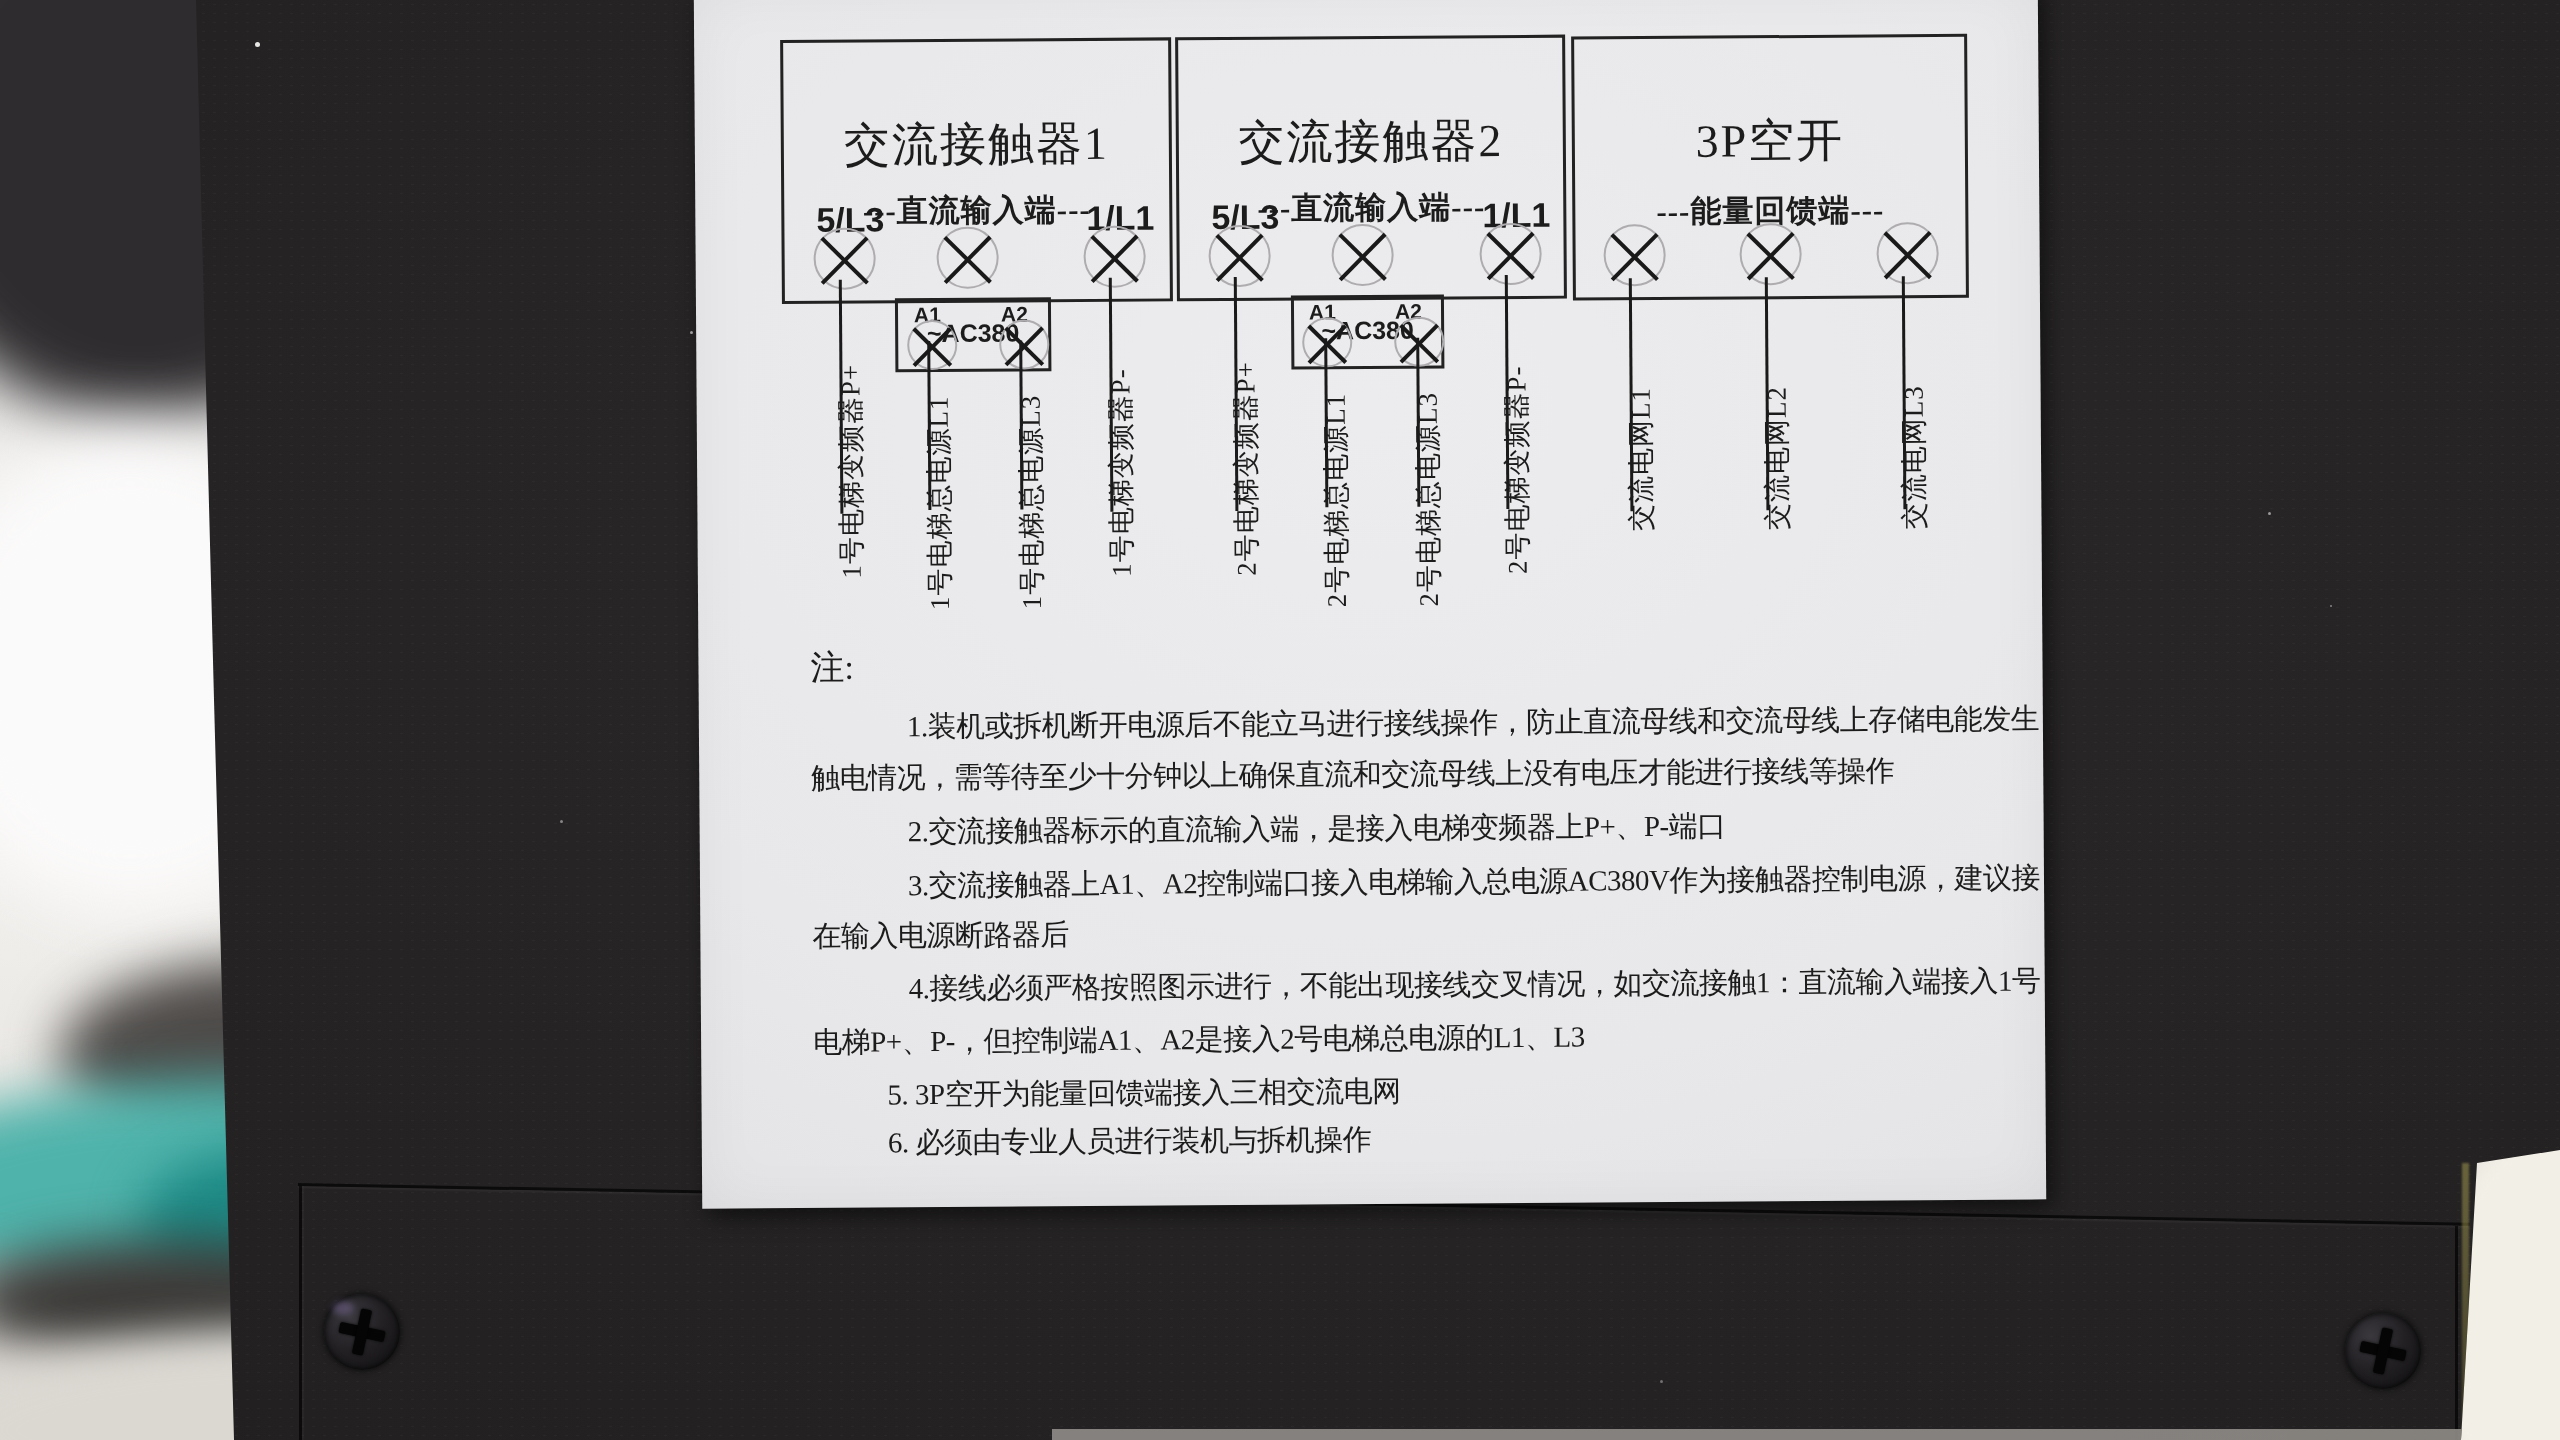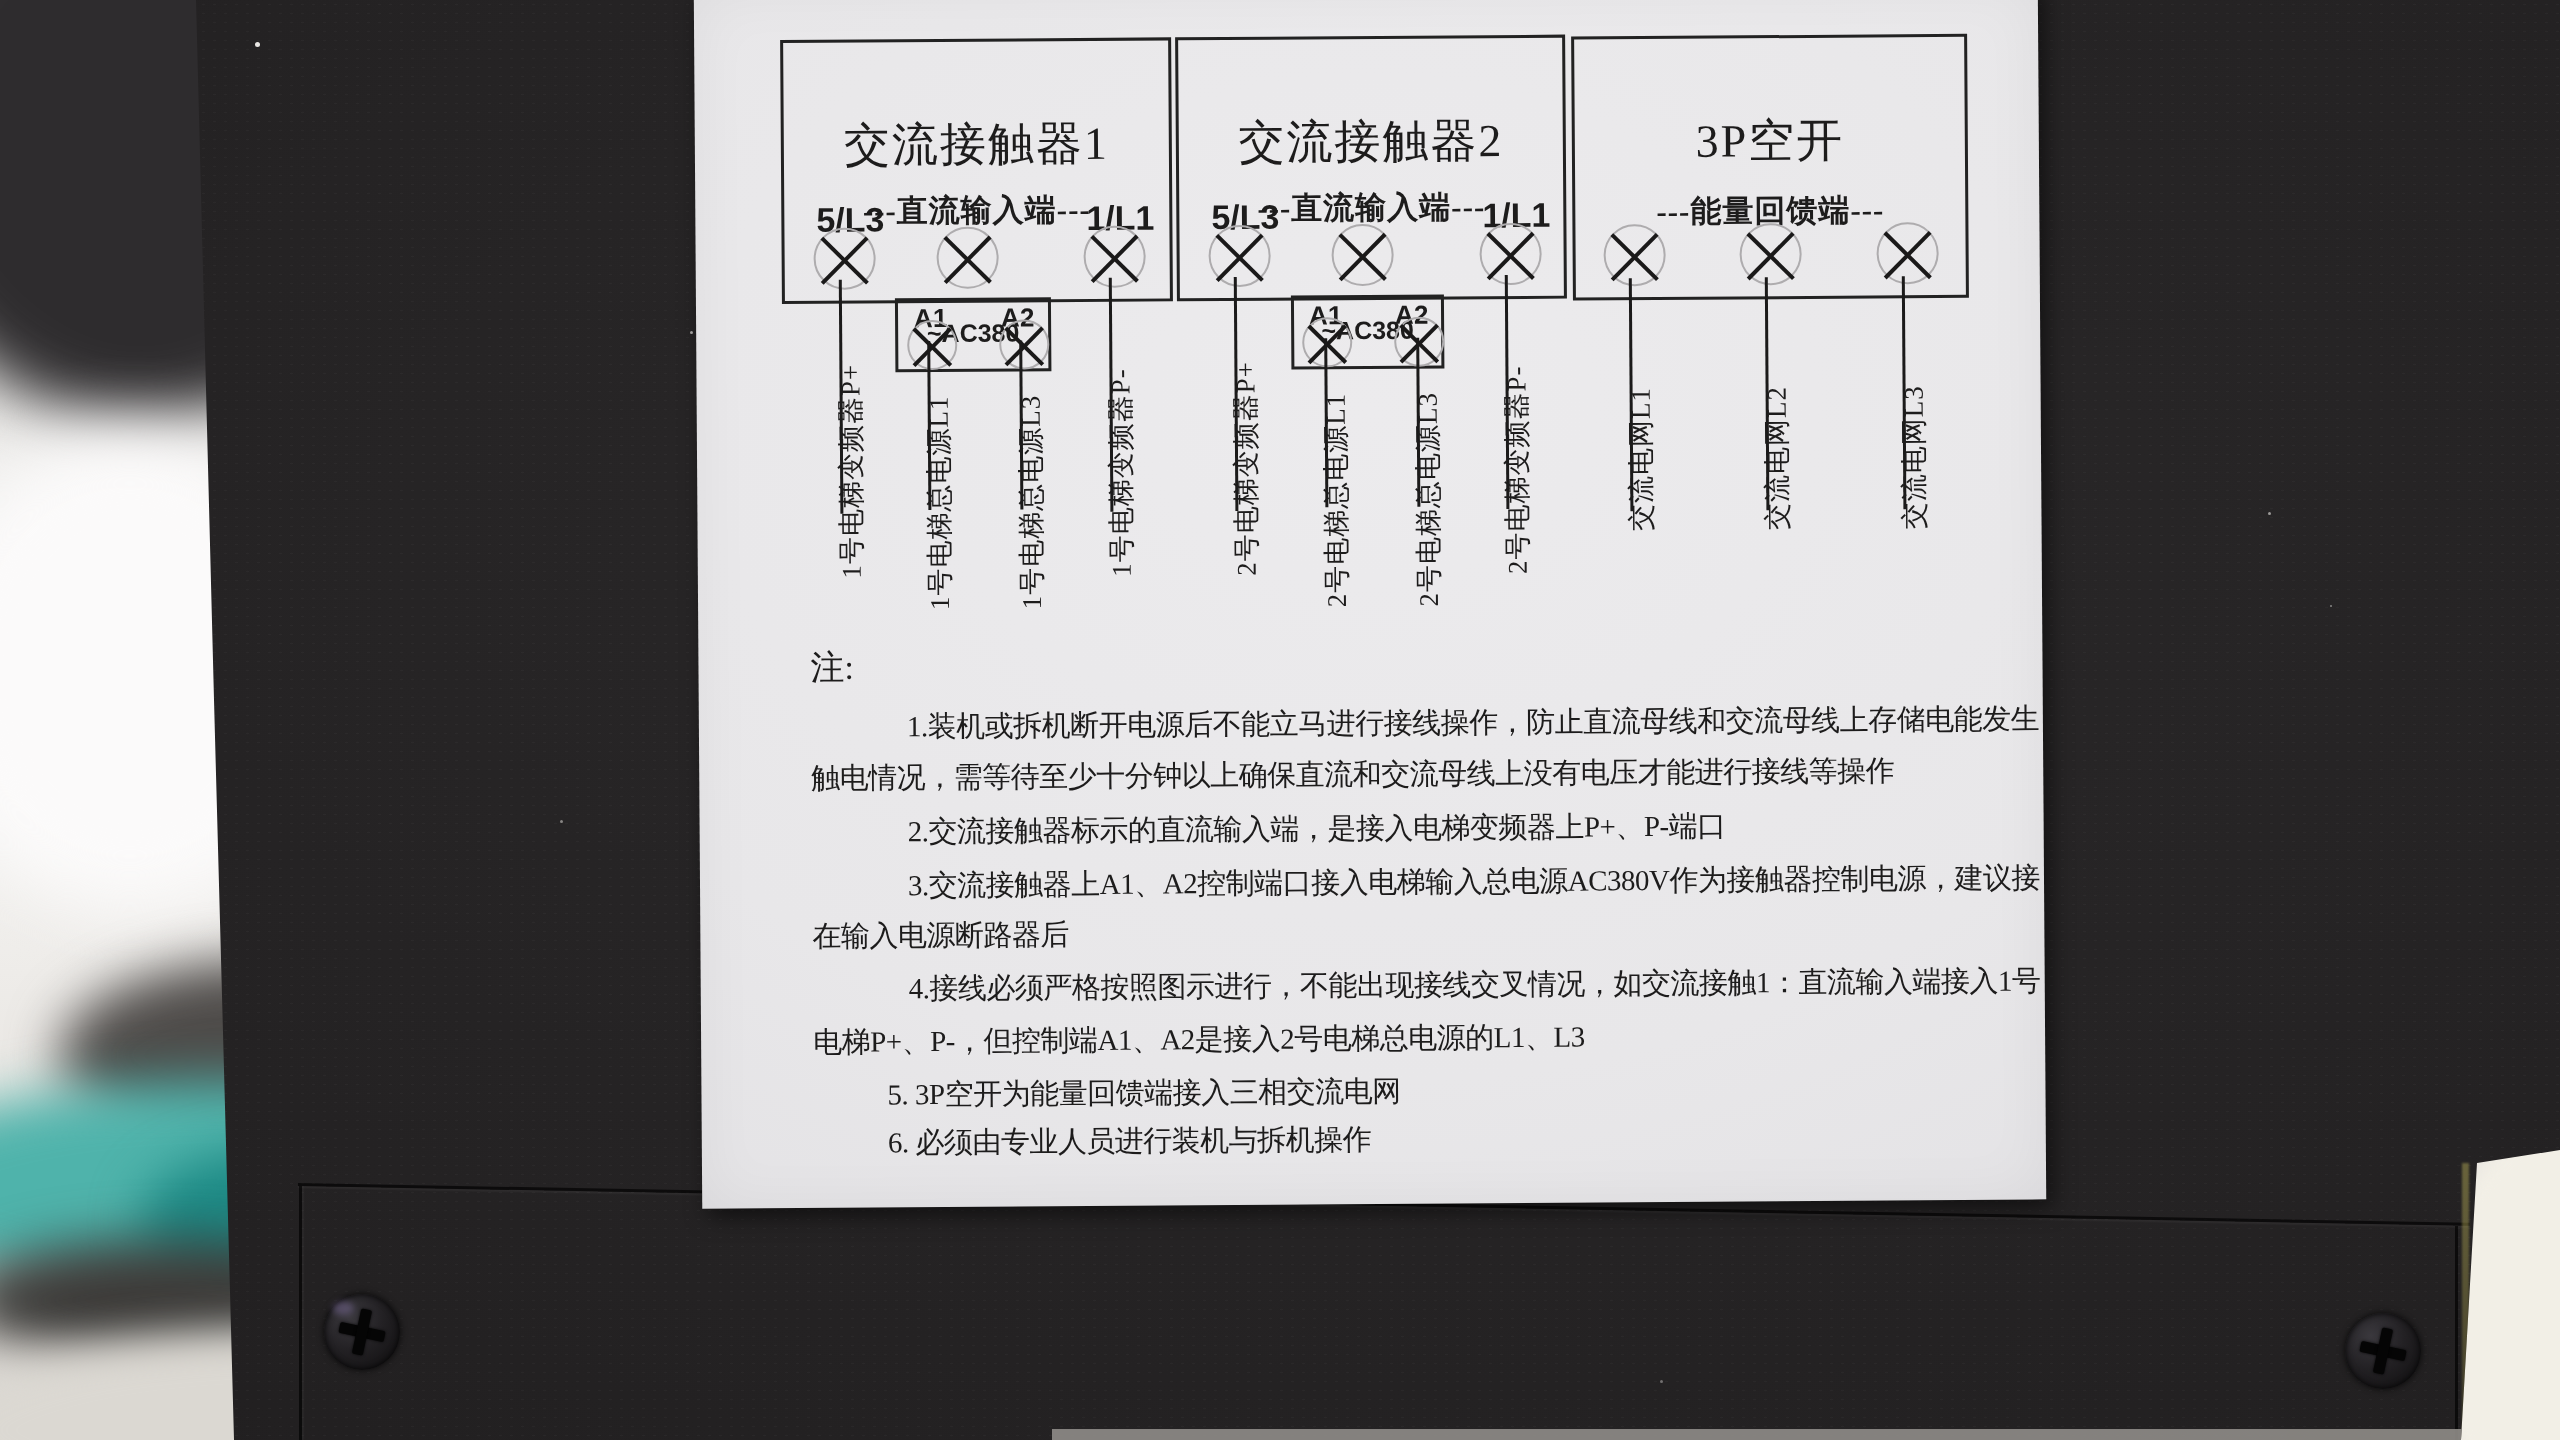--- a/index.html
+++ b/index.html
@@ -52,21 +52,21 @@
   .cbox .rowlab{position:absolute;font-size:34px;font-weight:bold;}
   .cbox .centerlab{position:absolute;left:0;right:0;text-align:center;top:148px;
     font-family:"Liberation Serif",serif;font-size:31px;font-weight:bold;letter-spacing:1px;}
   .cbox .centerlab.wide{top:152px;}
   .term{position:absolute;width:58px;height:58px;border-radius:50%;border:2px solid #aeacae;}
   .term::before,.term::after{content:"";position:absolute;left:-3px;right:-3px;top:50%;height:4px;background:#1a1919;}
   .term::before{transform:rotate(45deg);}
   .term::after{transform:rotate(-45deg);}
   .term.small{width:46px;height:46px;}
   .ctrlbox{position:absolute;border:3px solid #222;}
-  .ctrlbox .pin{position:absolute;top:2px;font-size:26px;font-weight:bold;}
+  .ctrlbox .pin{position:absolute;top:2px;font-size:21px;font-weight:bold;}
   .ctrlbox .volt{position:absolute;left:0;right:0;top:18px;text-align:center;font-size:25px;font-weight:bold;letter-spacing:0;}
   .wire{position:absolute;width:3px;background:#1b1a1a;}
   .vlab{position:absolute;transform-origin:0 0;transform:rotate(-90deg);white-space:nowrap;
     font-size:27px;letter-spacing:1px;font-family:"Liberation Serif",serif;}
   .notes{position:absolute;left:0;top:0;font-family:"Liberation Serif",serif;}
   .note-head{position:absolute;left:112px;top:655px;font-size:34px;}
   .nline{position:absolute;font-size:29px;letter-spacing:-0.5px;white-space:nowrap;}
 </style>
 </head>
 <body>

